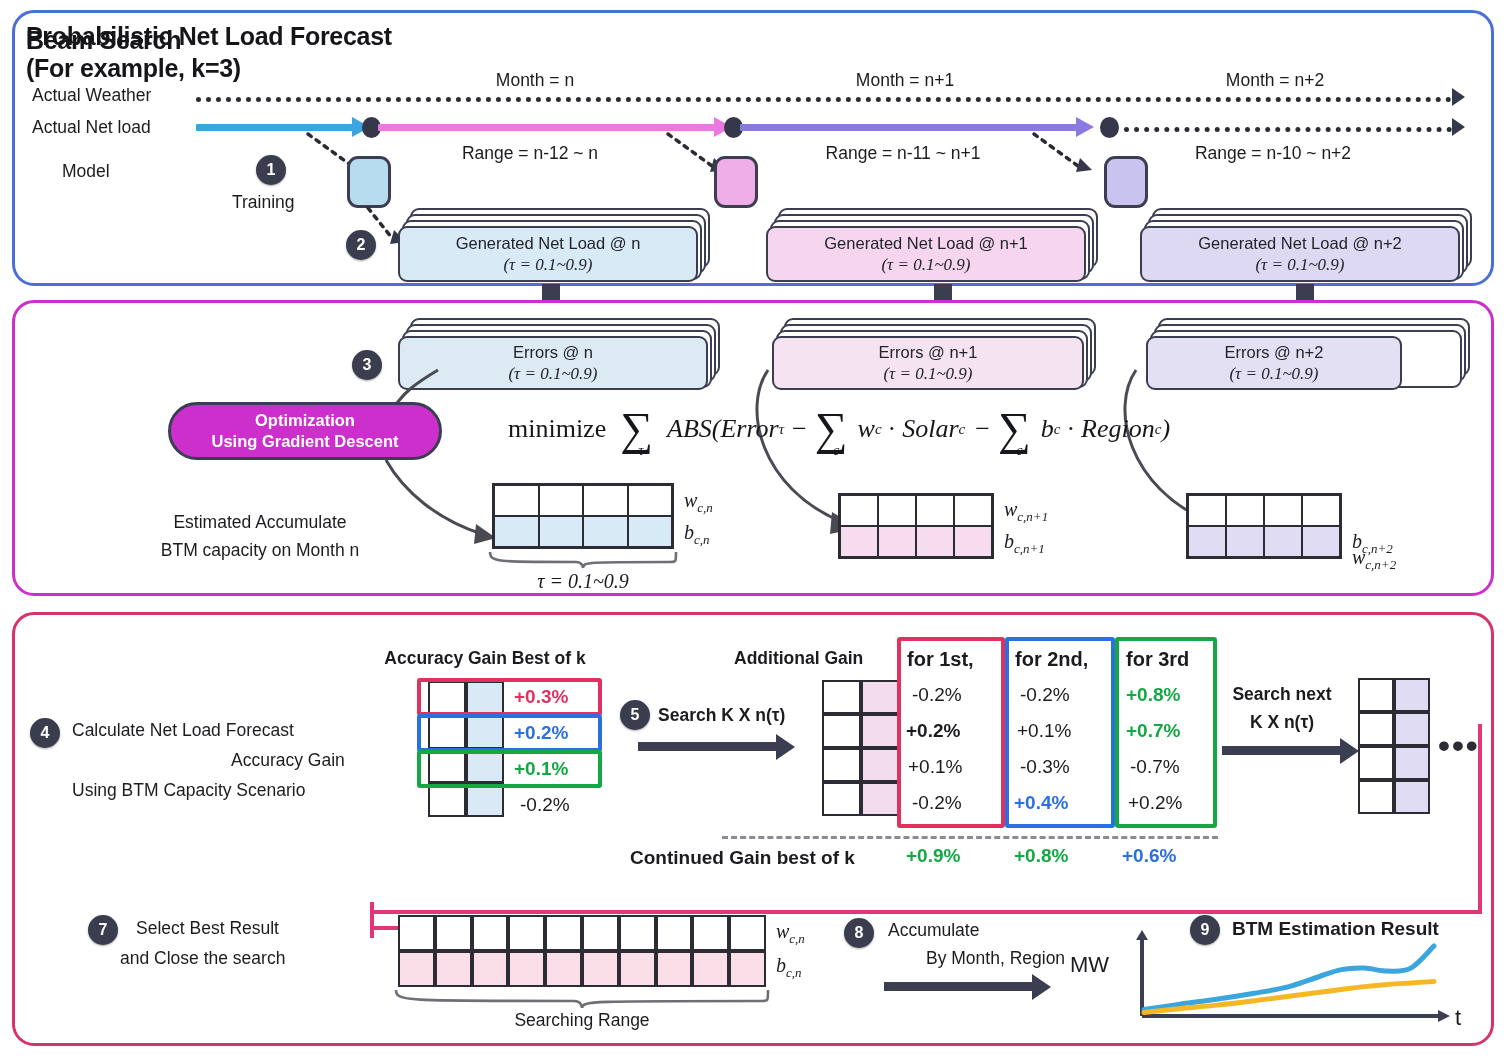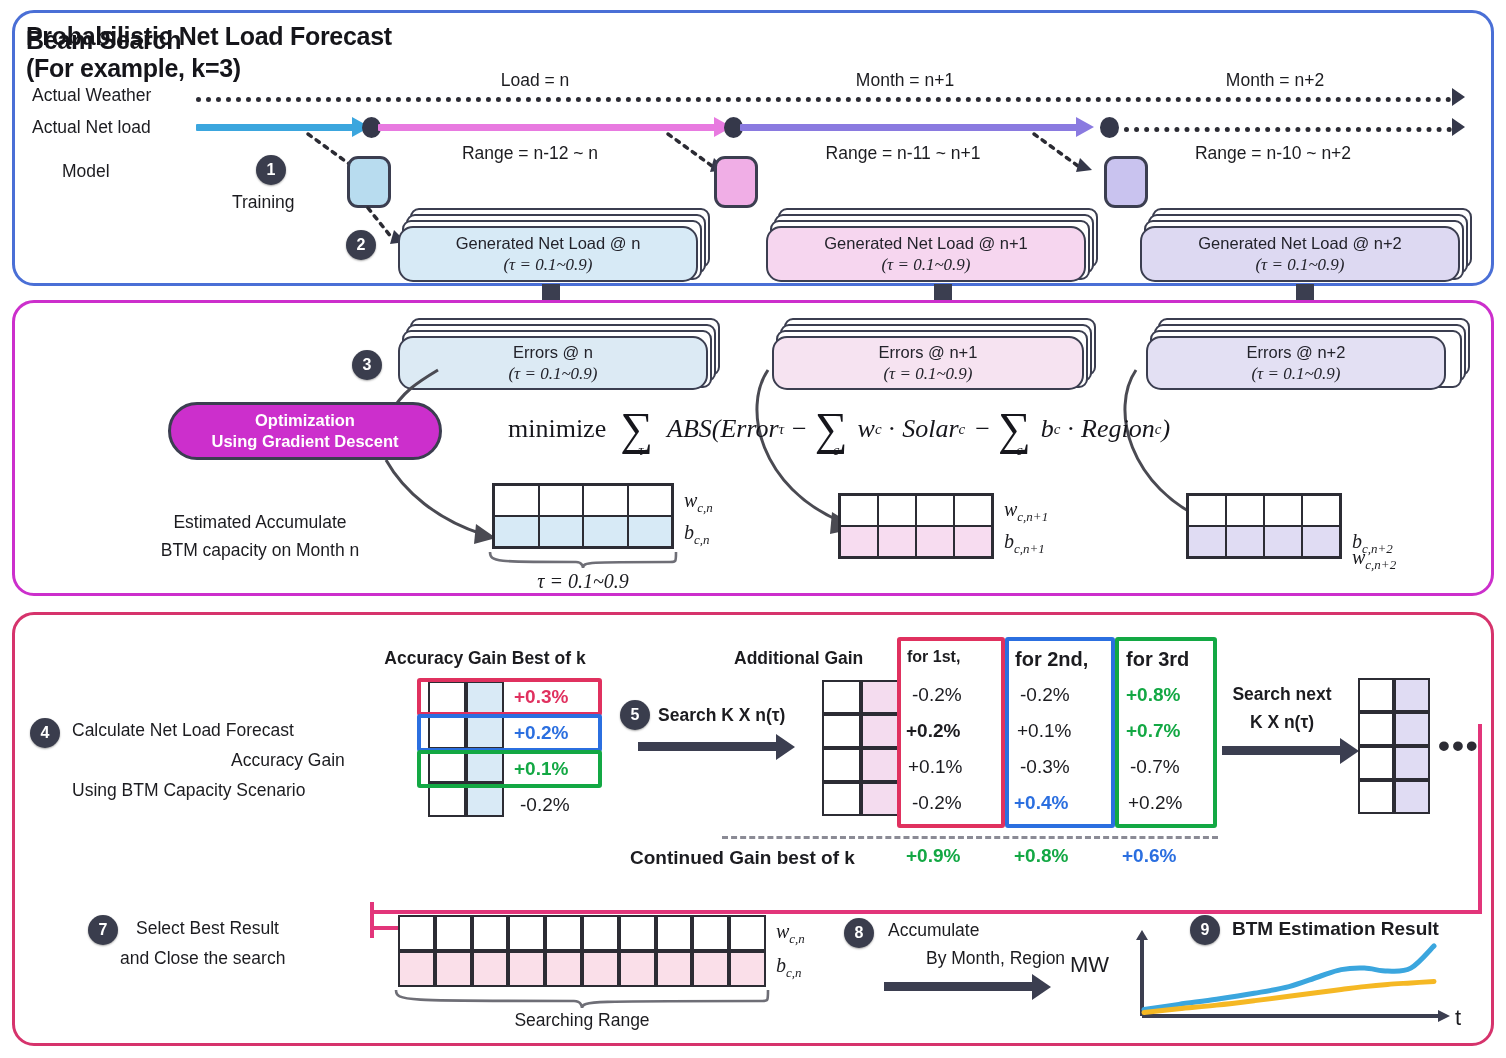--- a/index.html
+++ b/index.html
@@ -63,21 +63,21 @@
     position:absolute; width:44px; height:52px; border-radius:11px;
     border:3px solid #3b3e50;
   }
 
   
   .stack { position:absolute; }
   .stack .sheet {
     position:absolute; border:2.5px solid #3b3e50; border-radius:9px; background:#fff;
   }
   .stack .front {
-    position:absolute; border:2.5px solid #3b3e50; border-radius:15px;
+    position:absolute; border:2.5px solid #3b3e50; border-radius:9px;
     display:flex; flex-direction:column; align-items:center; justify-content:center;
     font-size:16.5px; color:#23232b; line-height:1.25; text-align:center;
   }
   .tau { font-style:italic; font-family:"Liberation Serif", serif; font-size:17px; }
 
   
   .fat-arrow { position:absolute; }
   .fat-arrow .shaft { position:absolute; background:#3b3e50; }
   .fat-arrow .head {
     position:absolute; width:0; height:0;
@@ -149,21 +149,21 @@
 <div class="stage">
 
   <div class="panel" id="panel-forecast"></div>
 
   <div class="panel-title" id="t-forecast">Probabilistic Net Load Forecast</div>
 
   <div class="lbl" style="left:32px; top:85px;">Actual Weather</div>
   <div class="lbl" style="left:32px; top:117px;">Actual Net load</div>
   <div class="lbl" style="left:62px; top:161px;">Model</div>
 
-  <div class="lbl ctr" style="left:420px; top:70px; width:230px;">Load = n</div>
+  <div class="lbl ctr" style="left:420px; top:70px; width:230px;">Month = n</div>
   <div class="lbl ctr" style="left:790px; top:70px; width:230px;">Month = n+1</div>
   <div class="lbl ctr" style="left:1160px; top:70px; width:230px;">Month = n+2</div>
 
   <div class="dotted-line" style="left:196px; top:97px; width:1256px;"></div>
   <div class="dark-head" style="left:1452px; top:88px;"></div>
 
   <div class="tl-seg" style="left:196px; top:124px; width:160px; background:#3ba6de;"></div>
   <div class="tl-head" style="left:352px; top:117px; border-left:18px solid #3ba6de;"></div>
   <div class="tl-node" style="left:362px; top:117px;"></div>
 
@@ -273,21 +273,21 @@
     <div class="front" style="left:0px;   top:18px; width:312px; height:54px; background:#f6e3f1;">
       <span>Errors @ n+1</span>
       <span class="tau">(τ = 0.1~0.9)</span>
     </div>
   </div>
 
   <div class="stack" style="left:1146px; top:318px;">
     <div class="sheet" style="left:12px;  top:0px;  width:312px; height:58px; background:#fff;"></div>
     <div class="sheet" style="left:8px;   top:6px;  width:312px; height:58px; background:#fff;"></div>
     <div class="sheet" style="left:4px;   top:12px; width:312px; height:58px; background:#fff;"></div>
-    <div class="front" style="left:0px;   top:18px; width:300px; height:54px; background:#e3e0f3;">
+    <div class="front" style="left:0px;   top:18px; width:256px; height:54px; background:#e3e0f3;">
       <span>Errors @ n+2</span>
       <span class="tau">(τ = 0.1~0.9)</span>
     </div>
   </div>
 
   <svg class="swoop" style="left:378px; top:368px; width:70px; height:48px;" viewBox="0 0 70 48">
     <path d="M60 2 C 40 14, 24 24, 12 46" stroke="#4a4a52" stroke-width="3" fill="none"></path>
   </svg>
   <svg class="swoop" style="left:378px; top:458px; width:130px; height:92px;" viewBox="0 0 130 92">
     <path d="M8 2 C 26 34, 60 62, 104 76" stroke="#4a4a52" stroke-width="3" fill="none"></path>
@@ -439,21 +439,21 @@
     <div style="background:#fff;"></div>
       <div style="background:#f4dcef;"></div>
     <div style="background:#fff;"></div>
       <div style="background:#f4dcef;"></div>
   </div>
 
   <div class="hl-box" style="left:897px; top:637px; width:108px; height:191px; border:4px solid #e0315f;"></div>
   <div class="hl-box" style="left:1005px; top:637px; width:110px; height:191px; border:4px solid #2b6fe0;"></div>
   <div class="hl-box" style="left:1115px; top:637px; width:102px; height:191px; border:4px solid #13a844;"></div>
 
-  <div class="lbl lbl-b" style="left:907px; top:648px; font-size:16px;">for 1st,</div>
+  <div class="lbl lbl-b" style="left:907px; top:648px; font-size:20px;">for 1st,</div>
   <div class="lbl lbl-b" style="left:1015px; top:648px; font-size:20px;">for 2nd,</div>
   <div class="lbl lbl-b" style="left:1126px; top:648px; font-size:20px;">for 3rd</div>
 
   <div class="pct pct-plain" style="left:912px; top:684px;">-0.2%</div>
   <div class="pct" style="left:906px; top:720px; color:#1c1c20;">+0.2%</div>
   <div class="pct pct-plain" style="left:908px; top:756px;">+0.1%</div>
   <div class="pct pct-plain" style="left:912px; top:792px;">-0.2%</div>
 
   <div class="pct pct-plain" style="left:1020px; top:684px;">-0.2%</div>
   <div class="pct pct-plain" style="left:1017px; top:720px;">+0.1%</div>

